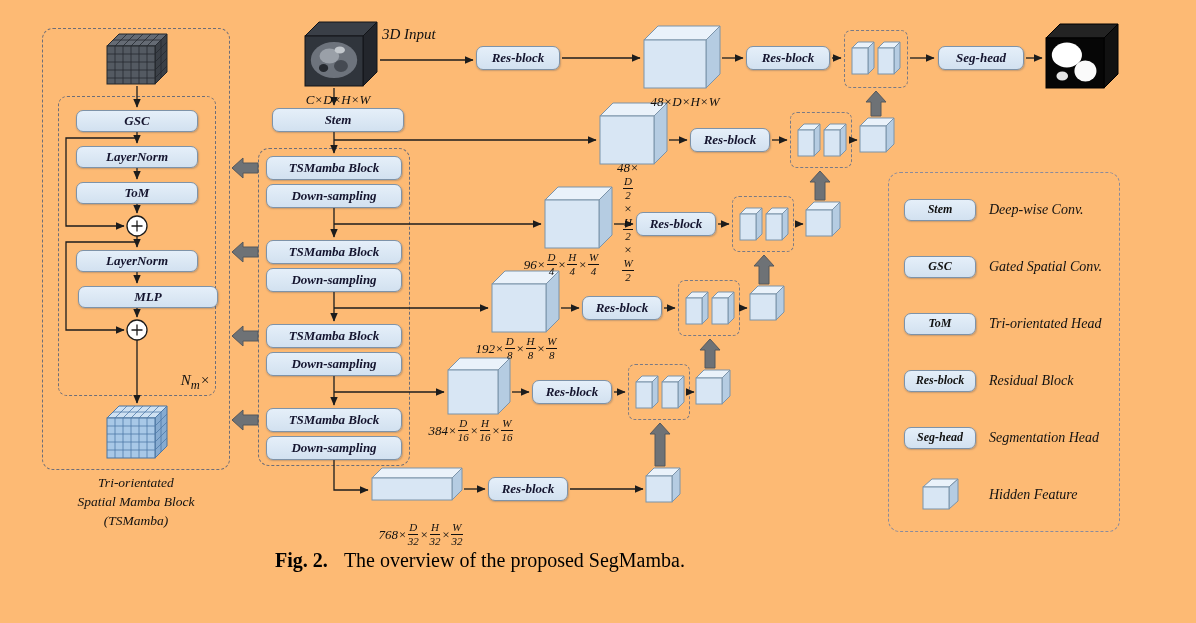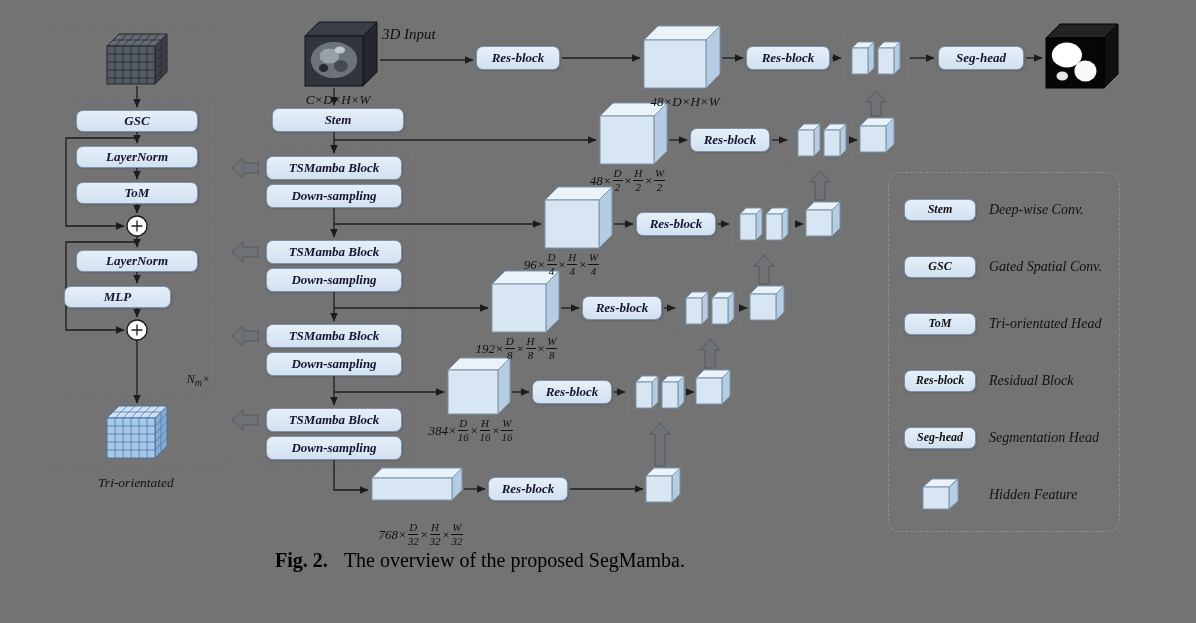--- a/index.html
+++ b/index.html
@@ -1,35 +1,35 @@
 <!DOCTYPE html>
 <html><head>
 <meta charset="utf-8">
 <style>
   *{box-sizing:border-box}
   body{margin:0;background:#fff}
-  #canvas{position:relative;width:1196px;height:623px;background:#737373;overflow:hidden;
+  #canvas{position:relative;width:1196px;height:623px;background:#fdba74;overflow:hidden;
           font-family:"Liberation Serif","DejaVu Serif",serif;color:#111}
   #wires{position:absolute;left:0;top:0;z-index:1}
   .dashed{position:absolute;border:1.5px dashed #6e6e78;border-radius:11px;z-index:0}
   .concat{border-radius:7px;border-color:#7a7a84}
   .block{position:absolute;z-index:2;display:flex;align-items:center;justify-content:center;
          background:linear-gradient(#e5eff9,#d2e1f0);border:1px solid #7e93a9;border-radius:7px;
          font-style:italic;font-weight:bold;font-size:13px;color:#14142e;
          box-shadow:0.5px 1px 1.5px rgba(40,60,90,.25)}
   .dimlabel{position:absolute;z-index:2;display:flex;align-items:center;justify-content:center;
             font-style:italic;font-size:13px;white-space:nowrap}
   .frac{display:inline-flex;flex-direction:column;align-items:center;line-height:1;font-size:11px;margin:0 1px}
   .num{border-bottom:1px solid #111;padding:0 1px 1px}
   .den{padding-top:1px}
   .flabel{position:absolute;z-index:2;font-style:italic}
   #input-label{left:382px;top:26px;width:120px;font-size:15px}
   #input-dims{left:286px;top:92px;width:104px;text-align:center;font-size:13px}
   .nm{position:absolute;left:140px;top:372px;width:70px;z-index:2;text-align:right;
-      font-style:italic;font-size:12px}
+      font-style:italic;font-size:15px}
   .panel-caption{position:absolute;left:42px;top:474px;width:188px;z-index:2;text-align:center;
       font-style:italic;font-size:13.5px;line-height:1.4}
   .legend{position:absolute;left:888px;top:172px;width:232px;height:360px;z-index:2;
       border:1.5px dashed #8b8b9b;border-radius:12px;padding:8px 10px;
       display:flex;flex-direction:column;justify-content:space-around}
   .lrow{display:flex;align-items:center;height:40px}
   .lkey{width:82px;display:flex;justify-content:center;align-items:center}
   .lblock{width:72px;height:22px;display:flex;align-items:center;justify-content:center;
       background:linear-gradient(#e5eff9,#d2e1f0);border:1px solid #7e93a9;border-radius:7px;
       font-style:italic;font-weight:bold;font-size:12px;box-shadow:0.5px 1px 1.5px rgba(40,60,90,.25)}
@@ -351,20 +351,22 @@
       </g>
     </svg>
 
   <div class="flabel" id="input-label">3D Input</div>
   <div class="flabel" id="input-dims">C×D×H×W</div>
 
   <div class="nm"><span>N</span><sub>m</sub><span>×</span></div>
 
   <div class="panel-caption">
     <div>Tri-orientated</div>
+    <div>Spatial Mamba Block</div>
+    <div>(TSMamba)</div>
   </div>
 
   <div class="legend">
     <div class="lrow">
       <span class="lkey">
           <span class="lblock">Stem</span>
         </span>
       <span class="ldesc">Deep-wise Conv.</span>
     </div>
     <div class="lrow">
@@ -402,42 +404,42 @@
       <span class="ldesc">Hidden Feature</span>
     </div>
   </div>
 
   <div id="fig-caption"><b>Fig. 2.</b><span class="cap-text">The overview of the proposed SegMamba.</span></div>
 
 <div class="block" style="left: 76px; top: 110px; width: 122px; height: 22px;">GSC</div>
     <div class="block" style="left: 76px; top: 146px; width: 122px; height: 22px;">LayerNorm</div>
     <div class="block" style="left: 76px; top: 182px; width: 122px; height: 22px;">ToM</div>
     <div class="block" style="left: 76px; top: 250px; width: 122px; height: 22px;">LayerNorm</div>
-    <div class="block" style="left: 64px; top: 286px; width: 107px; height: 22px;">MLP</div>
+    <div class="block" style="left: 78px; top: 286px; width: 140px; height: 22px;">MLP</div>
     <div class="block" style="left: 272px; top: 108px; width: 132px; height: 24px;">Stem</div>
     <div class="block" style="left: 266px; top: 156px; width: 136px; height: 24px;">TSMamba Block</div>
     <div class="block" style="left: 266px; top: 184px; width: 136px; height: 24px;">Down-sampling</div>
     <div class="block" style="left: 266px; top: 240px; width: 136px; height: 24px;">TSMamba Block</div>
     <div class="block" style="left: 266px; top: 268px; width: 136px; height: 24px;">Down-sampling</div>
     <div class="block" style="left: 266px; top: 324px; width: 136px; height: 24px;">TSMamba Block</div>
     <div class="block" style="left: 266px; top: 352px; width: 136px; height: 24px;">Down-sampling</div>
     <div class="block" style="left: 266px; top: 408px; width: 136px; height: 24px;">TSMamba Block</div>
     <div class="block" style="left: 266px; top: 436px; width: 136px; height: 24px;">Down-sampling</div>
     <div class="block" style="left: 476px; top: 46px; width: 84px; height: 24px;">Res-block</div>
     <div class="block" style="left: 746px; top: 46px; width: 84px; height: 24px;">Res-block</div>
     <div class="block" style="left: 690px; top: 128px; width: 80px; height: 24px;">Res-block</div>
     <div class="block" style="left: 636px; top: 212px; width: 80px; height: 24px;">Res-block</div>
     <div class="block" style="left: 582px; top: 296px; width: 80px; height: 24px;">Res-block</div>
     <div class="block" style="left: 532px; top: 380px; width: 80px; height: 24px;">Res-block</div>
     <div class="block" style="left: 488px; top: 477px; width: 80px; height: 24px;">Res-block</div>
     <div class="block" style="left: 938px; top: 46px; width: 86px; height: 24px;">Seg-head</div>
     <div class="dimlabel" style="left: 630px; top: 94px; width: 110px;">
       <span>48×D×H×W</span>
     </div>
-    <div class="dimlabel" style="left: 548px; top: 168px; width: 160px;">
+    <div class="dimlabel" style="left: 548px; top: 160px; width: 160px; flex-direction: column;">
       <span>48×</span>
       <span class="frac">
         <span class="num">D</span>
         <span class="den">2</span>
       </span>
       <span>×</span>
       <span class="frac">
         <span class="num">H</span>
         <span class="den">2</span>
       </span>

